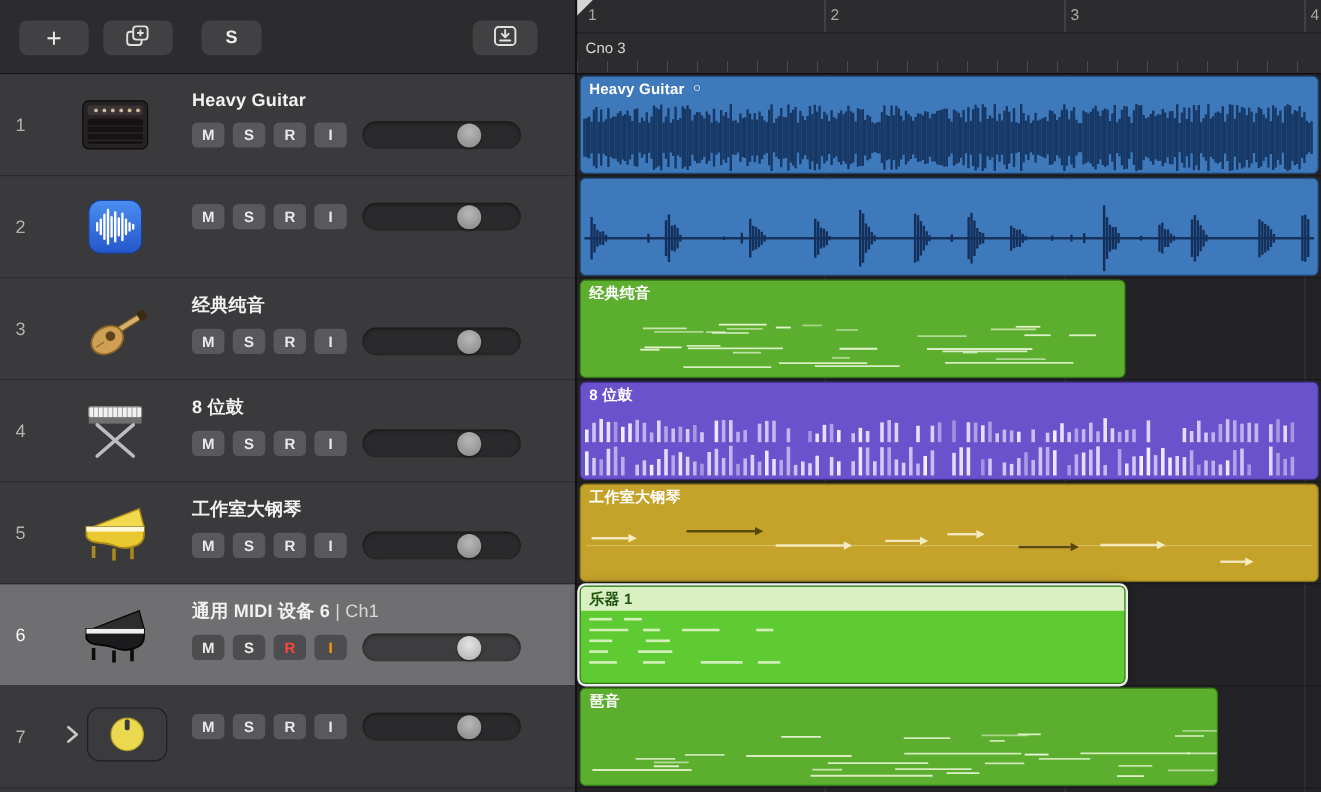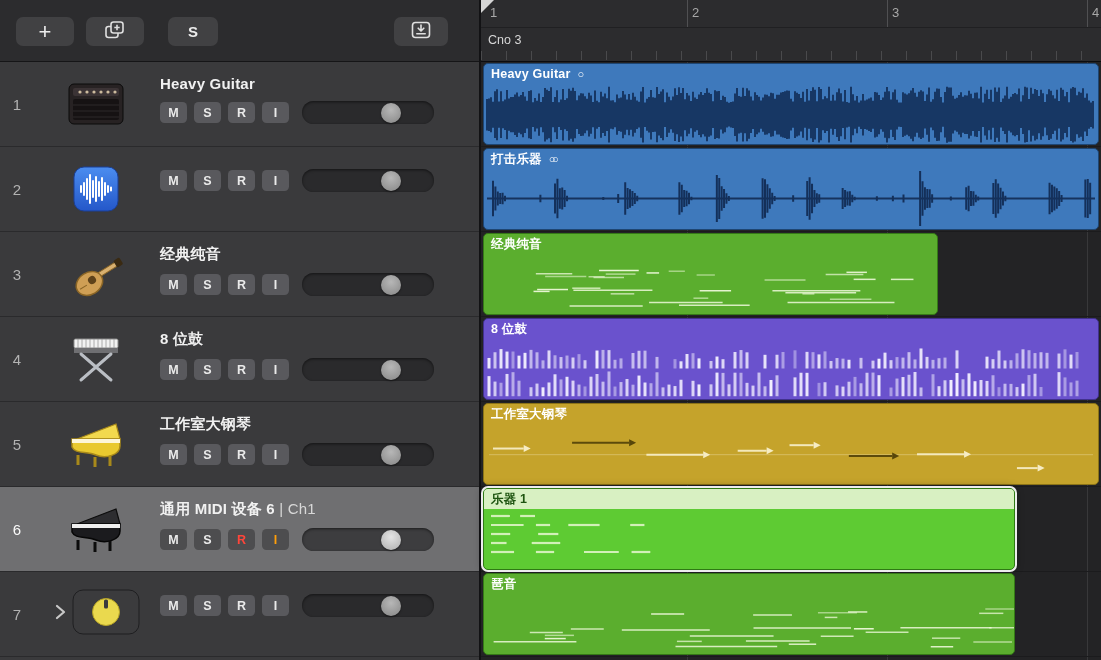--- a/index.html
+++ b/index.html
@@ -595,24 +595,20 @@
                 <line x1="602" y1="9.459397575778418" x2="602" y2="51.90060242422158" stroke="#173764" stroke-width="2" opacity="1"></line>
                 <line x1="604" y1="16.52461971683777" x2="604" y2="44.83538028316223" stroke="#173764" stroke-width="2" opacity="1"></line>
                 <line x1="606" y1="18.458966528666203" x2="606" y2="42.9010334713338" stroke="#173764" stroke-width="2" opacity="1"></line>
                 <line x1="608" y1="16.96092525664833" x2="608" y2="44.39907474335167" stroke="#173764" stroke-width="2" opacity="1"></line>
               </svg>
             </div>
         </div>
       </div>
       <div class="lane">
         <div class="region" style="width: 616px; background: rgb(62, 121, 188); border: 1px solid rgb(30, 70, 115);">
-          <div class="rtitle" style="color: rgb(255, 255, 255);">
-              <span>打击乐器</span>
-              <span class="rbadge">○○</span>
-            </div>
           <div class="rbody">
               <svg width="612" height="59">
                 <line x1="2" y1="29.5" x2="610" y2="29.5" stroke="#14305a" stroke-width="2" opacity="0.95"></line>
                 <line x1="8" y1="11.849383380640841" x2="8" y2="47.150616619359155" stroke="#14305a" stroke-width="2" opacity="1"></line>
                 <line x1="10.4" y1="17.591944055438482" x2="10.4" y2="41.40805594456152" stroke="#14305a" stroke-width="2" opacity="1"></line>
                 <line x1="12.8" y1="22.409826290337122" x2="12.8" y2="36.59017370966288" stroke="#14305a" stroke-width="2" opacity="1"></line>
                 <line x1="15.200000000000001" y1="24.07710542246521" x2="15.200000000000001" y2="34.92289457753479" stroke="#14305a" stroke-width="2" opacity="1"></line>
                 <line x1="17.6" y1="23.774564894376052" x2="17.6" y2="35.225435105623944" stroke="#14305a" stroke-width="2" opacity="1"></line>
                 <line x1="20" y1="26.680793905038293" x2="20" y2="32.31920609496171" stroke="#14305a" stroke-width="2" opacity="1"></line>
                 <line x1="55.385331123229115" y1="25.743438261081465" x2="55.385331123229115" y2="33.256561738918535" stroke="#14305a" stroke-width="2" opacity="1"></line>
@@ -939,21 +935,21 @@
                 <polygon points="407.2038297280669,28.394669912126844 407.2038297280669,35.394669912126844 414.2038297280669,31.894669912126844" fill="#57460a"></polygon>
                 <line x1="431.9985337597318" y1="30.159703599731436" x2="479.0760147685651" y2="30.159703599731436" stroke="#f6ecc3" stroke-width="2" opacity="0.95"></line>
                 <polygon points="479.0760147685651,26.659703599731436 479.0760147685651,33.659703599731436 486.0760147685651,30.159703599731436" fill="#f6ecc3"></polygon>
                 <line x1="531.9391276154201" y1="44.117560631060044" x2="552.6561179808341" y2="44.117560631060044" stroke="#f6ecc3" stroke-width="2" opacity="0.95"></line>
                 <polygon points="552.6561179808341,40.617560631060044 552.6561179808341,47.617560631060044 559.6561179808341,44.117560631060044" fill="#f6ecc3"></polygon>
               </svg>
             </div>
         </div>
       </div>
       <div class="lane">
-        <div class="region sel" style="width: 532px; background: rgb(94, 203, 51); border: 1px solid rgb(47, 122, 20);">
+        <div class="region sel" style="width: 455px; background: rgb(94, 203, 51); border: 1px solid rgb(47, 122, 20);">
           <div class="rtitle" style="color: rgb(30, 84, 16); background: rgb(216, 240, 194);">
               <span>乐器 1</span>
               <span class="rbadge"></span>
             </div>
           <div class="rbody">
               <svg width="451" height="59">
                 <line x1="6" y1="7" x2="24.89040064252913" y2="7" stroke="#d9f2c0" stroke-width="2.2" opacity="0.95"></line>
                 <line x1="35.116554799024016" y1="7" x2="50.001178042497486" y2="7" stroke="#d9f2c0" stroke-width="2.2" opacity="0.95"></line>
                 <line x1="6" y1="16" x2="38.596421574708074" y2="16" stroke="#d9f2c0" stroke-width="2.2" opacity="0.95"></line>
                 <line x1="50.93130547972396" y1="16" x2="65.08870508056134" y2="16" stroke="#d9f2c0" stroke-width="2.2" opacity="0.95"></line>

